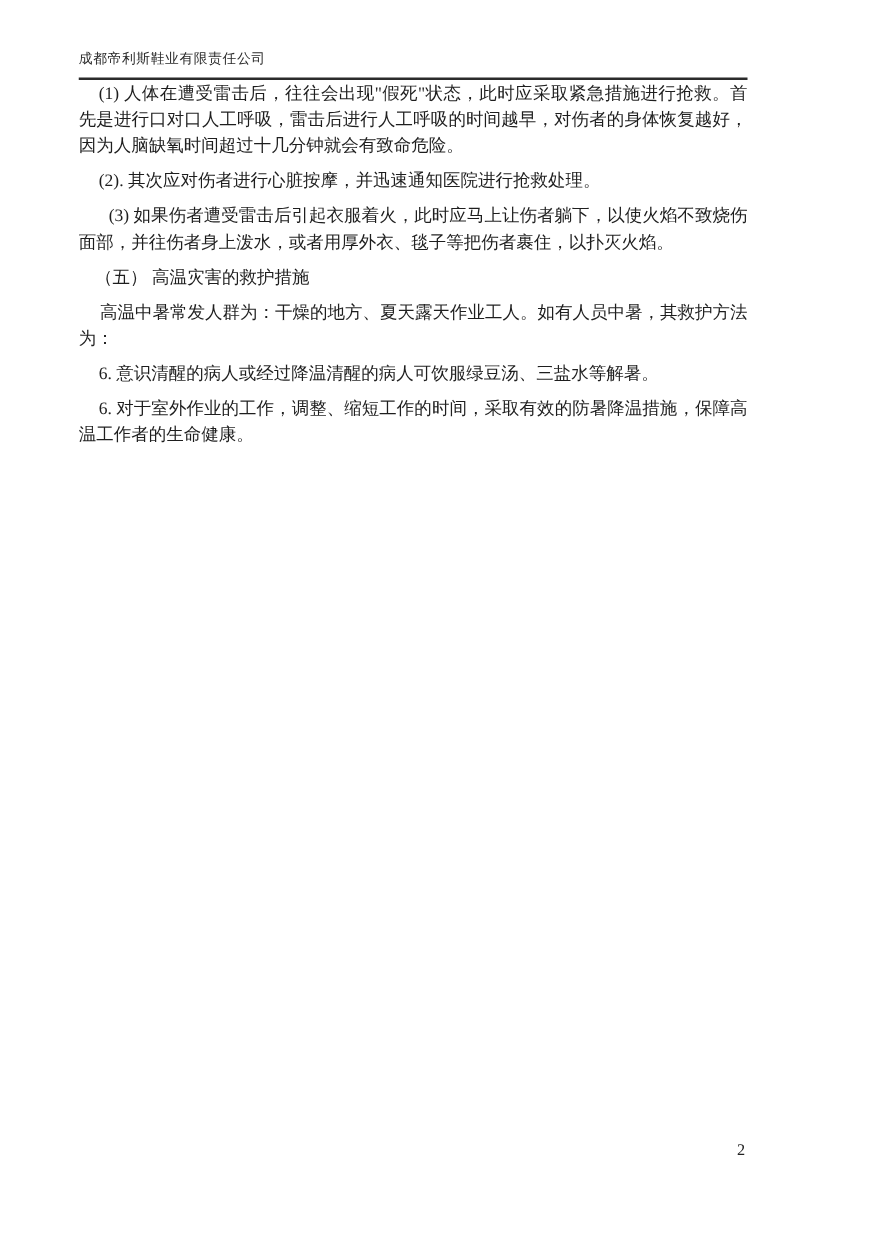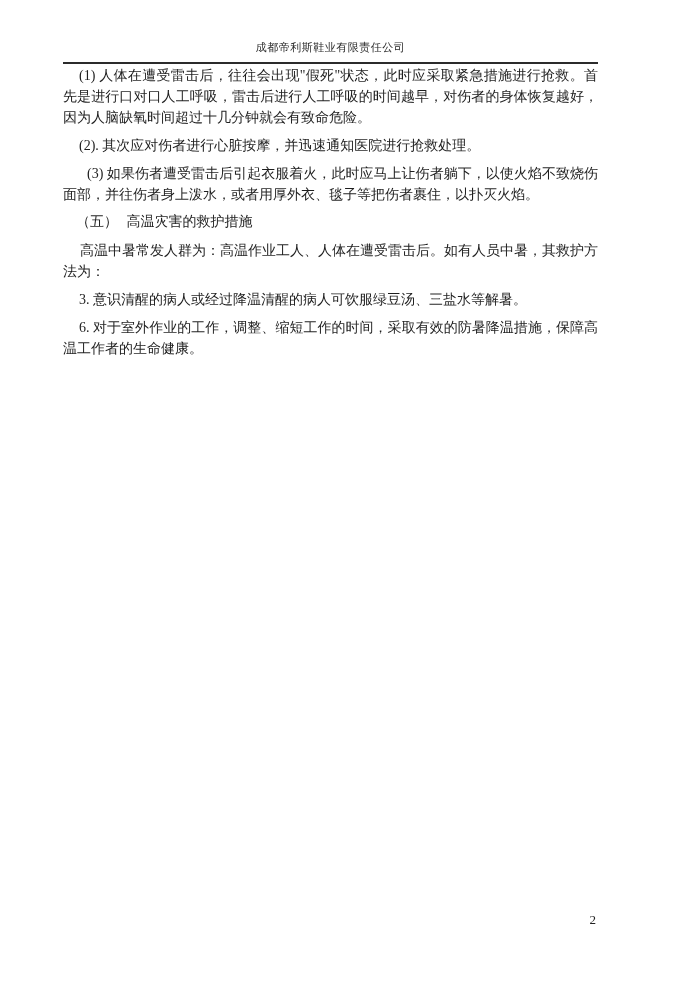--- a/index.html
+++ b/index.html
@@ -19,21 +19,21 @@
     width: 700px;
     height: 990px;
     background: #ffffff;
     overflow: hidden;
   }
   .header {
     position: absolute;
     top: 40px;
     left: 63px;
     width: 535px;
-    text-align: center;
+    text-align: left;
     font-size: 11px;
     letter-spacing: 0.5px;
     color: #2a2a2a;
     line-height: 14px;
   }
   .header-rule {
     position: absolute;
     top: 62px;
     left: 63px;
     width: 535px;
@@ -49,21 +49,21 @@
     line-height: 21px;
     text-align: justify;
     color: #1e1e1e;
   }
   .content p {
     margin: 0 0 7px 0;
     text-indent: 16px;
     word-break: break-all;
   }
   .content p.ind-b { text-indent: 24px; }
-  .content p.ind-h { text-indent: 13px; font-family: Liberation Mono, monospace; }
+  .content p.ind-h { text-indent: 13px; }
   .content p.ind-c { text-indent: 17px; }
   .footer {
     position: absolute;
     top: 912px;
     left: 63px;
     width: 533px;
     text-align: right;
     font-size: 13px;
     line-height: 16px;
     color: #222222;
@@ -78,22 +78,22 @@
     <span>成都帝利斯鞋业有限责任公司</span>
   </div>
 
   <div class="header-rule"></div>
 
   <main class="content">
     <p class="ind-a">(1) 人体在遭受雷击后，往往会出现"假死"状态，此时应采取紧急措施进行抢救。首先是进行口对口人工呼吸，雷击后进行人工呼吸的时间越早，对伤者的身体恢复越好，因为人脑缺氧时间超过十几分钟就会有致命危险。</p>
     <p class="ind-a">(2). 其次应对伤者进行心脏按摩，并迅速通知医院进行抢救处理。</p>
     <p class="ind-b">(3) 如果伤者遭受雷击后引起衣服着火，此时应马上让伤者躺下，以使火焰不致烧伤面部，并往伤者身上泼水，或者用厚外衣、毯子等把伤者裹住，以扑灭火焰。</p>
     <p class="ind-h">（五） 高温灾害的救护措施</p>
-    <p class="ind-c">高温中暑常发人群为：高温作业工人、人体在遭受雷击后。如有人员中暑，其救护方法为：</p>
-    <p class="ind-a">3. 意识清醒的病人或经过降温清醒的病人可饮服绿豆汤、三盐水等解暑。</p>
+    <p class="ind-c">高温中暑常发人群为：干燥的地方、夏天露天作业工人。如有人员中暑，其救护方法为：</p>
+    <p class="ind-a">6. 意识清醒的病人或经过降温清醒的病人可饮服绿豆汤、三盐水等解暑。</p>
     <p class="ind-a">6. 对于室外作业的工作，调整、缩短工作的时间，采取有效的防暑降温措施，保障高温工作者的生命健康。</p>
   </main>
 
   <div class="footer">
     <span>2</span>
   </div>
 
 </div>
 
 </body></html>

